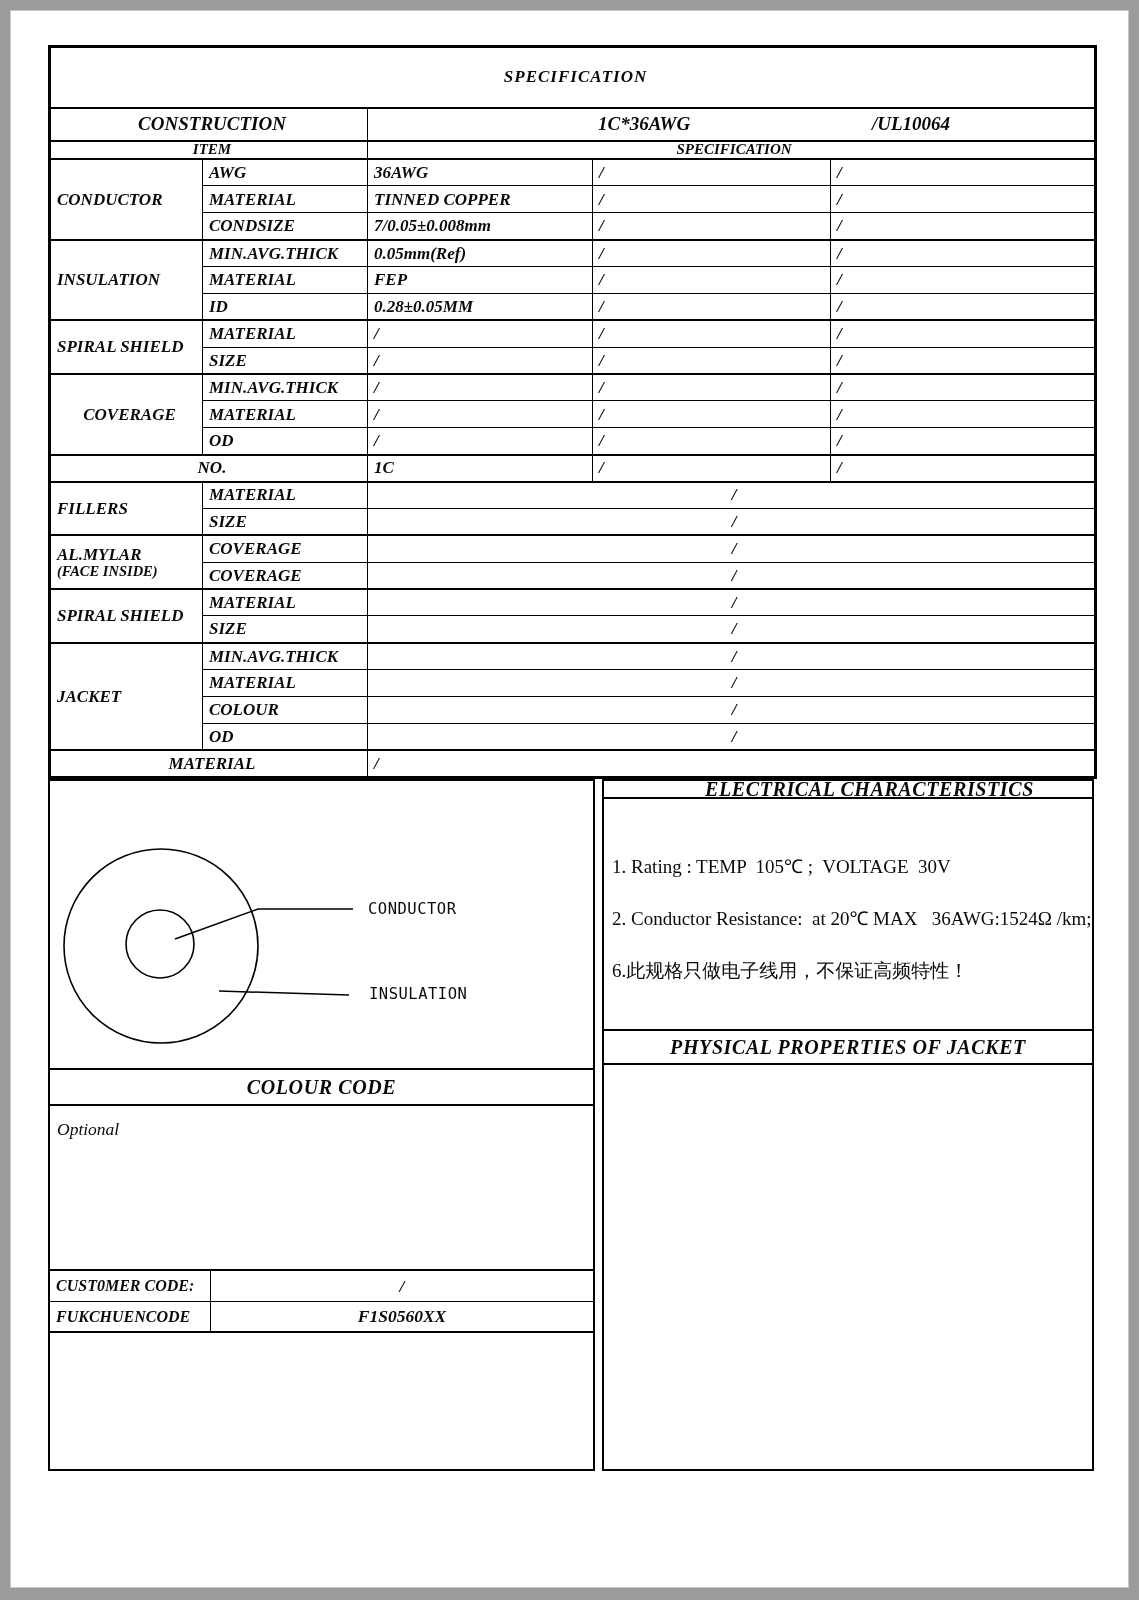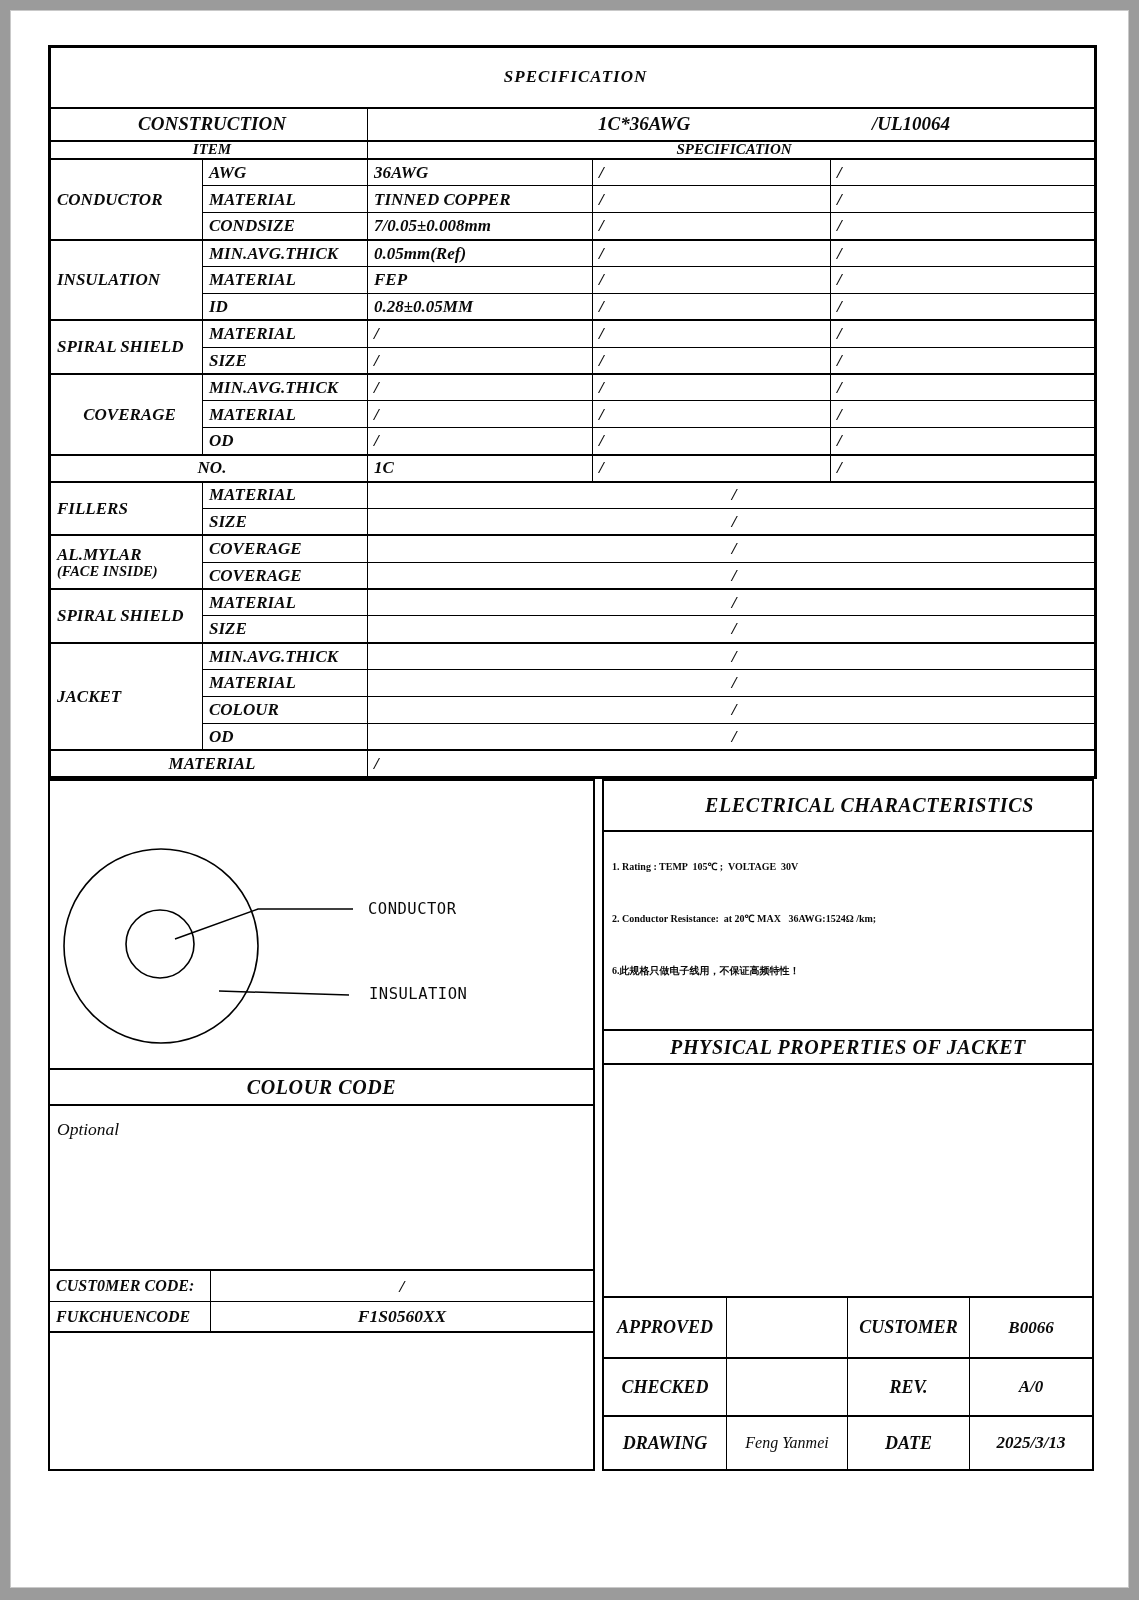--- a/index.html
+++ b/index.html
@@ -43,21 +43,21 @@
   
   .panel{position:absolute;border:2.6px solid #000;background:#fff;}
   .left-panel{left:37px;top:768px;width:547px;height:692px;}
   .right-panel{left:591px;top:768px;width:492px;height:692px;}
   .band{
     position:absolute;left:0;right:0;display:flex;align-items:center;justify-content:center;
     font-weight:bold;font-style:italic;font-size:20px;letter-spacing:0.6px;
   }
   .band-cross{top:0;height:33px;border-bottom:2.4px solid #000;}
   .band-colour{top:287px;height:38px;border-top:2.4px solid #000;border-bottom:2.4px solid #000;}
-  .band-elec{top:0;height:51px;border-bottom:2.4px solid #000;padding-left:43px;}
+  .band-elec{top:0;height:18px;border-bottom:2.4px solid #000;padding-left:43px;}
   .band-phys{top:248px;height:36px;border-top:2.2px solid #000;border-bottom:2.2px solid #000;}
   svg.cross-svg{position:absolute;left:0;top:34px;}
   .diagram-label{
     position:absolute;font-family:"DejaVu Sans Mono",monospace;
     font-size:15.5px;letter-spacing:0.5px;font-weight:normal;
   }
   .lbl-conductor{left:318px;top:119px;}
   .lbl-insulation{left:319px;top:204px;}
   .optional{position:absolute;left:7px;top:338px;font-style:italic;font-size:17.5px;}
   .code-row{position:absolute;left:0;right:0;height:32px;display:flex;background:#fff;}
@@ -66,21 +66,21 @@
   .code-label{
     width:161px;border-right:1.4px solid #000;display:flex;align-items:center;
     padding-left:6px;font-size:16px;font-weight:bold;font-style:italic;white-space:nowrap;
   }
   .code-value{
     flex:1;display:flex;align-items:center;justify-content:center;
     font-style:italic;font-weight:bold;font-size:17.5px;
   }
   .elec-lines{
     position:absolute;top:42px;left:8px;right:2px;
-    font-size:10px;line-height:17.4px;font-style:normal;font-weight:bold;
+    font-size:19px;line-height:17.4px;font-style:normal;font-weight:normal;
     white-space:pre;font-family:"Liberation Serif",serif;
   }
   .agrid{
     position:absolute;left:0;right:0;top:515px;bottom:0;
     border-top:2.2px solid #000;display:grid;
     grid-template-columns:122px 121px 122px 1fr;
     grid-template-rows:59px 58px 1fr;
   }
   .agrid > div{
     border-left:1.6px solid #000;border-top:2.2px solid #000;
@@ -287,31 +287,15 @@
   <div class="panel right-panel">
     <div class="band band-elec">ELECTRICAL CHARACTERISTICS</div>
     <div class="elec-lines">
       <div>1. Rating : TEMP  105℃ ;  VOLTAGE  30V</div>
       <div>2. Conductor Resistance:  at 20℃ MAX   36AWG:1524Ω /km;</div>
       <div>6.此规格只做电子线用，不保证高频特性！</div>
     </div>
 
     <div class="band band-phys">PHYSICAL PROPERTIES OF JACKET</div>
 
-    <div class="agrid">
-      <div>APPROVED</div>
-      <div class="asig"></div>
-      <div>CUSTOMER</div>
-      <div class="aval">B0066</div>
-
-      <div>CHECKED</div>
-      <div class="asig"></div>
-      <div>REV.</div>
-      <div class="aval">A/0</div>
-
-      <div>DRAWING</div>
-      <div class="asig">Feng Yanmei</div>
-      <div>DATE</div>
-      <div class="aval">2025/3/13</div>
-    </div>
   </div>
 
 </div>
 
 </body></html>

